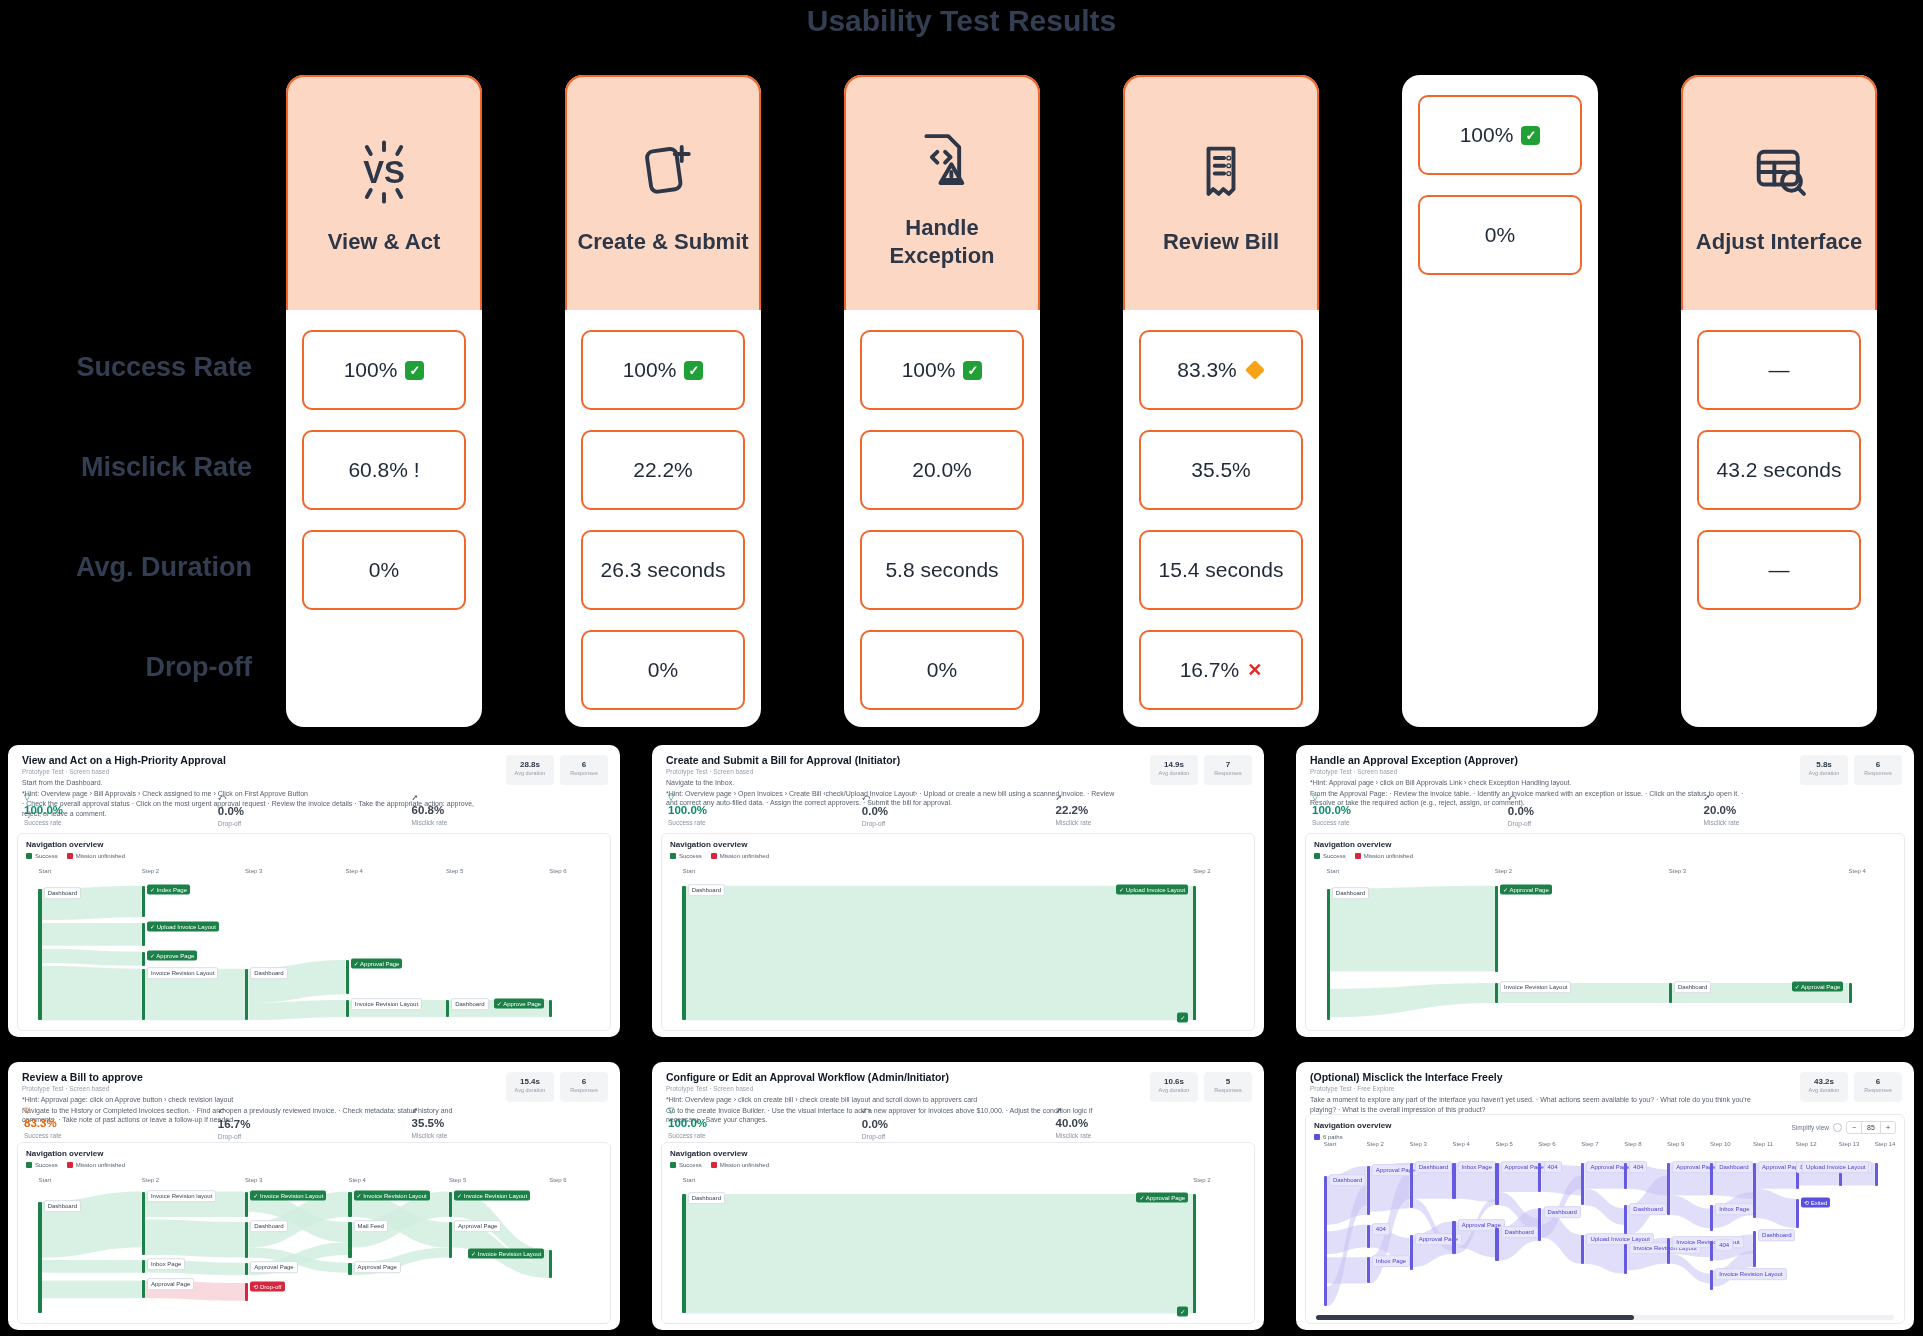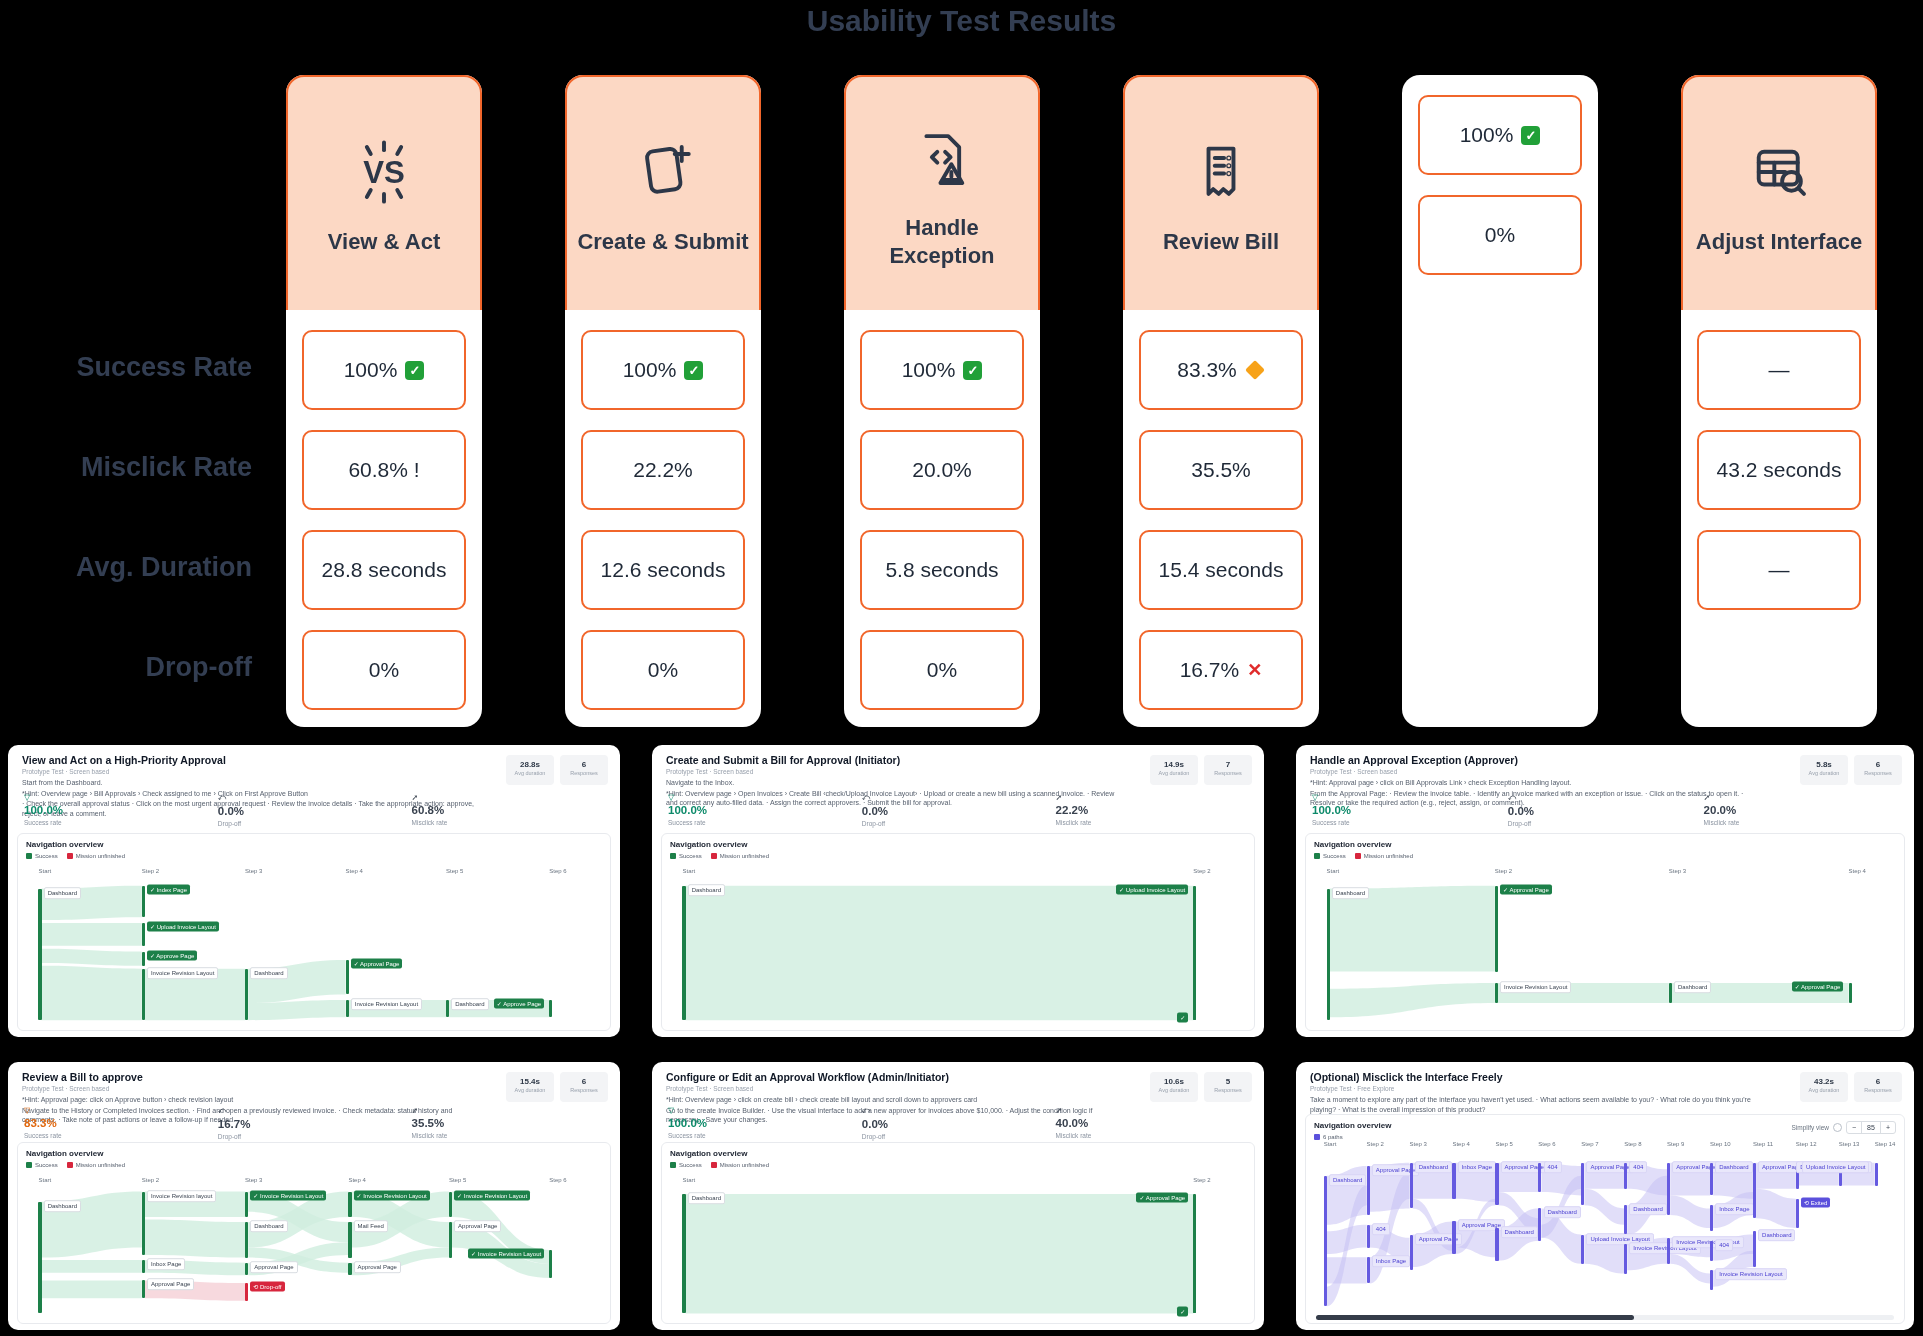--- a/index.html
+++ b/index.html
@@ -88,23 +88,20 @@
           <div class="col-title">View &amp; Act</div>
         </div>
         <div class="metric-box">
           <span>100%</span>
           <span class="badge-check">✓</span>
         </div>
         <div class="metric-box">
           <span>60.8% !</span>
         </div>
         <div class="metric-box">
-          <span>28.8 seconds</span>
-        </div>
-        <div class="metric-box">
           <span>0%</span>
         </div>
       </div>
       <div class="col" style="left: 565px;">
         <div class="col-head">
           <div class="icon-wrap">
             <svg width="78" height="78" viewBox="0 0 100 100">
               <g fill="none" stroke="#2d3748" stroke-width="5" stroke-linecap="round" stroke-linejoin="round">
                 <path d="M40 22 h22 a8 8 0 0 1 8 8 v36 a8 8 0 0 1 -8 8 h-22 a8 8 0 0 1 -8 -8 v-36 a8 8 0 0 1 8 -8" transform="rotate(-8 50 48)"></path>
                 <line x1="74" y1="18" x2="74" y2="36"></line>
@@ -115,21 +112,21 @@
           <div class="col-title">Create &amp; Submit</div>
         </div>
         <div class="metric-box">
           <span>100%</span>
           <span class="badge-check">✓</span>
         </div>
         <div class="metric-box">
           <span>22.2%</span>
         </div>
         <div class="metric-box">
-          <span>12.6 seconds</span>
+          <span>26.3 seconds</span>
         </div>
         <div class="metric-box">
           <span>0%</span>
         </div>
       </div>
       <div class="col" style="left: 844px;">
         <div class="col-head">
           <div class="icon-wrap">
             <svg width="78" height="78" viewBox="0 0 100 100">
               <g fill="none" stroke="#2d3748" stroke-width="5" stroke-linecap="round" stroke-linejoin="round">

